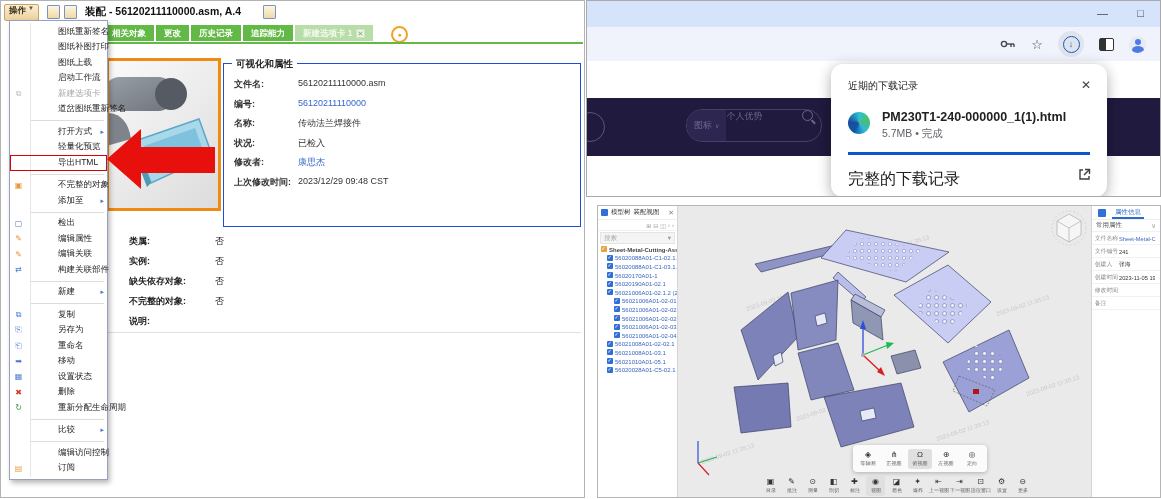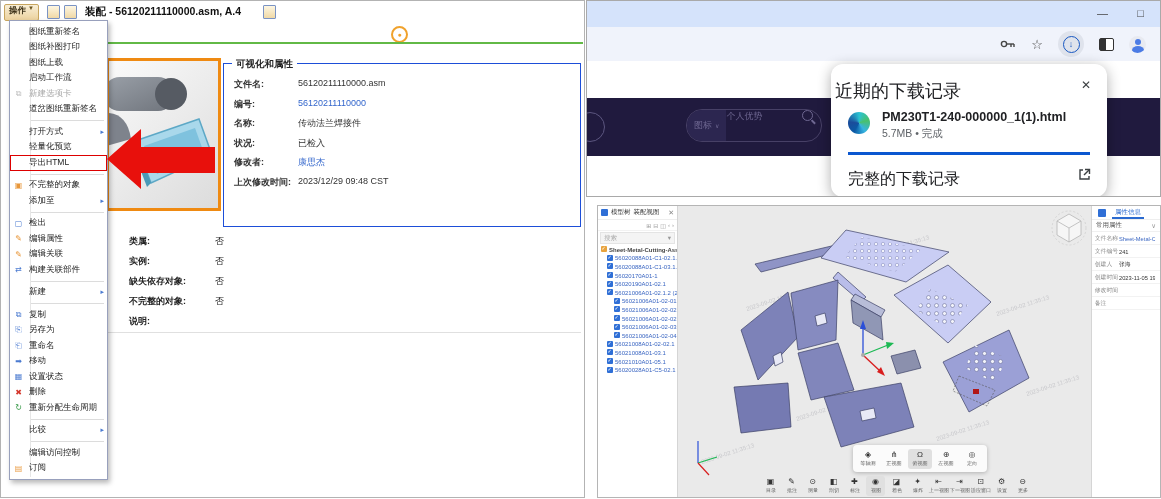--- a/index.html
+++ b/index.html
@@ -34,21 +34,21 @@
   .flags{left:128px;top:234px;display:grid;grid-template-columns:86px auto;row-gap:7px;font-size:9px;}
   .flags .lab{font-weight:bold;white-space:nowrap;}
   .hline2{left:107px;top:331px;width:473px;height:1px;background:#e0e0e0;}
 
   
   .ctx{left:8px;top:19px;width:97px;background:#fff;border:1px solid #98a0bc;box-shadow:2px 3px 5px rgba(0,0,0,.28);
        padding:3px 0;z-index:5;display:flex;flex-direction:column;}
   .ctx::before{content:"";position:absolute;left:20px;top:2px;bottom:2px;width:1px;background:#e6e6e6;}
   .mi{position:relative;height:15.5px;display:flex;align-items:center;font-size:8.5px;color:#1c1c1c;white-space:nowrap;}
   .mi .ic{width:17px;flex:none;text-align:center;font-size:8px;color:#777;}
-  .mi .lb{padding-left:2px;}
+  .mi .lb{padding-left:2px;margin-left:29px;}
   .mi .arrow{display:none;margin-left:auto;margin-right:3px;font-size:7px;color:#4a7ad0;}
   .mi.submenu .arrow{display:block;}
   .mi.disabled{color:#a9a9a9;} .mi.disabled .ic{color:#bfbfbf;}
   .mi.orange .ic{color:#e8973a;} .mi.blue .ic{color:#4a7ad0;} .mi.red .ic{color:#d4372c;} .mi.green .ic{color:#3a9a4a;}
   .mi.hl{outline:1.6px solid #dd0000;outline-offset:-1px;}
   .mi.separator{height:7px;}
   .mi.separator::after{content:"";position:absolute;left:21px;right:3px;top:3px;border-top:1px solid #dcdcdc;}
   .red-arrow{left:102px;top:124px;z-index:6;}
 
   
@@ -67,21 +67,21 @@
   .br-band{position:absolute;left:0;top:97px;width:100%;height:58px;background:#201a3e;}
   .br-ring{position:absolute;left:-12px;top:14px;width:28px;height:28px;border:1.5px solid #5c5680;border-radius:50%;}
   .pill{position:absolute;left:99px;top:11px;width:134px;height:31px;border:1px solid #474066;border-radius:16px;display:flex;align-items:flex-start;color:#6f6892;font-size:9px;overflow:hidden;}
   .pill .cat{height:100%;display:flex;align-items:center;gap:3px;padding:0 7px;background:#2c2650;}
   .pill .ph{padding:0 0;flex:1;}
   .mag{width:9px;height:9px;border:1.5px solid #6f6892;border-radius:50%;position:relative;margin-right:8px;flex:none;}
   .mag::after{content:"";position:absolute;width:5px;height:1.5px;background:#6f6892;transform:rotate(45deg);right:-4px;bottom:-2px;}
 
   .pop{position:absolute;left:244px;top:63px;width:276px;height:133px;background:#fff;border-radius:12px;
        box-shadow:0 3px 14px rgba(0,0,0,.32);z-index:4;}
-  .pop-title{position:absolute;left:4px;top:15px;font-size:18px;color:#202124;}
+  .pop-title{position:absolute;left:17px;top:15px;font-size:10px;color:#202124;}
   .pop-x{position:absolute;right:16px;top:14px;font-size:12px;color:#3c4043;}
   .edge-ic{position:absolute;left:17px;top:48px;width:22px;height:22px;border-radius:50%;
            background:conic-gradient(from 210deg,#0c59a4,#1b4c9b 18%,#2bc3d2 42%,#49c06c 62%,#35b4e1 82%,#0c59a4);}
   .pop-file{position:absolute;left:51px;top:46px;font-size:12.5px;font-weight:bold;color:#202124;white-space:nowrap;}
   .pop-meta{position:absolute;left:51px;top:63px;font-size:10.5px;color:#5f6368;}
   .pop-line{position:absolute;left:17px;right:17px;top:88px;height:2.5px;background:#0b57d0;}
   .pop-foot{position:absolute;left:17px;top:105px;font-size:16px;color:#202124;}
   .pop-ext{position:absolute;right:16px;top:103px;}
 
   
@@ -131,20 +131,30 @@
   <div class="a plm">
     <div class="a op-btn">
       <span>操作</span>
       <span class="car">▼</span>
     </div>
     <div class="a doc-ic" style="left:46px;top:4px;"></div>
     <div class="a doc-ic" style="left:63px;top:4px;"></div>
     <div class="a plm-title">装配 - 56120211110000.asm, A.4</div>
     <div class="a doc-ic" style="left:262px;top:4px;"></div>
 
+    <div class="a ptabs">
+      <div class="ptab">相关对象</div>
+      <div class="ptab">更改</div>
+      <div class="ptab">历史记录</div>
+      <div class="ptab">追踪能力</div>
+      <div class="ptab pale">
+        <span>新建选项卡 1</span>
+        <span class="x">✕</span>
+      </div>
+    </div>
     <div class="a tabgear">●</div>
     <div class="a tabline"></div>
 
     <div class="a thumb">
       <svg width="103" height="141" viewBox="0 0 103 141">
         <defs>
           <linearGradient id="tg" x1="0" y1="0" x2="1" y2="1">
             <stop offset="0" stop-color="#9aa0a8"></stop>
               <stop offset="1" stop-color="#6f747c"></stop>
           </linearGradient>

